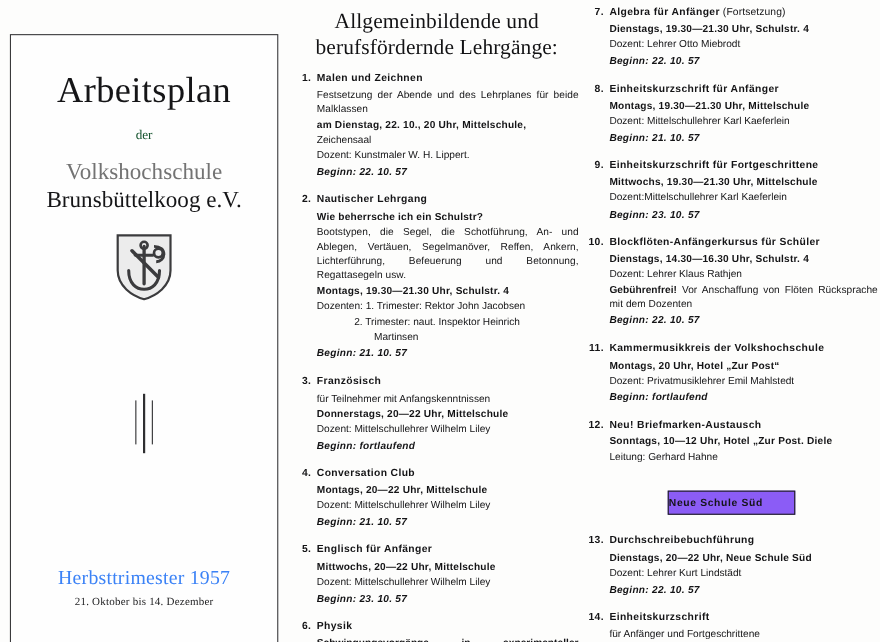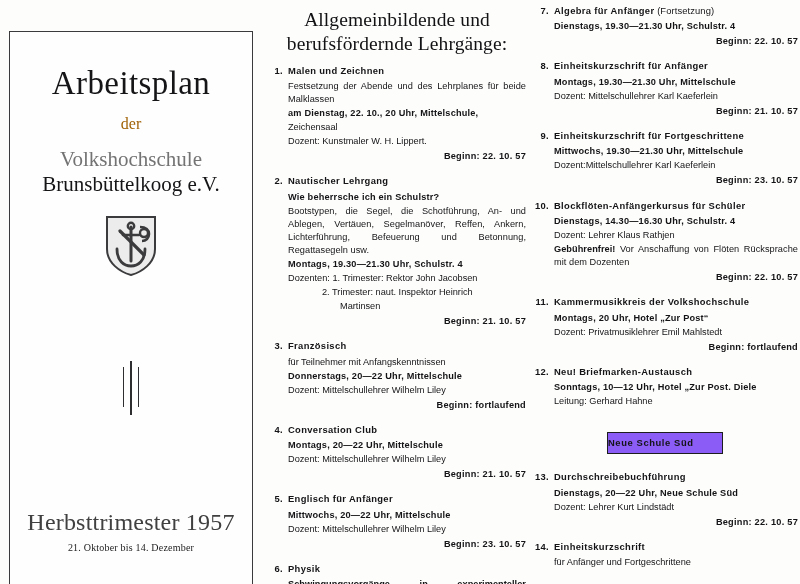--- a/index.html
+++ b/index.html
@@ -58,23 +58,23 @@
     margin-top: 36px;
     font-size: 33px;
     letter-spacing: 0.4px;
     font-weight: 400;
     line-height: 1;
     text-align: center;
     color: #151517;
   }
   .cover-der {
     margin-top: 15px;
-    font-size: 16px;
-    text-align: center;
-    color: #a16207;
+    font-size: 12px;
+    text-align: center;
+    color: #14532d;
   }
   .cover-org1 {
     margin-top: 14px;
     font-size: 21px;
     text-align: center;
     line-height: 1.18;
     color: #737373;
   }
   .cover-org2 {
     font-size: 21px;
@@ -103,23 +103,23 @@
   .bars i:nth-child(1) { height: 40px; margin-top: 6px; }
   .bars i:nth-child(2) { height: 54px; margin-top: 0px; }
   .bars i:nth-child(3) { height: 40px; margin-top: 6px; }
 
   .cover-term {
     margin-top: auto;
     margin-bottom: 8px;
     text-align: center;
   }
   .cover-term-main {
-    font-size: 24px;
+    font-size: 18px;
     letter-spacing: 0.2px;
-    color: #404040;
+    color: #3b82f6;
   }
   .cover-term-sub {
     margin-top: 6px;
     font-size: 10px;
     letter-spacing: 0.2px;
     color: #1c1c1e;
   }
   .cover-spacer { height: 24px; }
   .imprint {
     position: absolute;
@@ -182,24 +182,24 @@
   }
   .col-right .course-body { padding-left: 22px; }
 
   .line { margin: 0 0 1px 0; }
   .line.b { font-weight: bold; letter-spacing: 0.2px; }
   .line.desc { text-align: justify; letter-spacing: 0.05px; }
   .line.indent { padding-left: 34px; }
   .line.indent2 { padding-left: 52px; }
 
   .beginn {
-    text-align: right;
     font-weight: bold;
     letter-spacing: 0.25px;
     margin-top: 2px;
+    font-style: italic;
   }
 
   .neue-schule-box {
     width: 114px;
     margin: 24px auto 16px auto;
     border: 1.4px solid #1d1d1f;
     padding: 4px 0 5px 0;
     text-align: left;
     font-weight: bold;
     font-size: 9.4px;
@@ -332,20 +332,21 @@
 
   <div class="col col-right">
     <div id="right-courses-top">
         <div class="course">
           <div class="course-title">
             <span class="course-num">7.</span>
             <span class="course-title-text">Algebra für Anfänger<span class="reg"> (Fortsetzung)</span></span>
           </div>
           <div class="course-body">
             <div class="line b">Dienstags, 19.30—21.30 Uhr, Schulstr. 4</div>
+            <div class="line">Dozent: Lehrer Otto Miebrodt</div>
             <div class="beginn">Beginn: 22. 10. 57</div>
           </div>
         </div>
         <div class="course">
           <div class="course-title">
             <span class="course-num">8.</span>
             <span class="course-title-text">Einheitskurzschrift für Anfänger</span>
           </div>
           <div class="course-body">
             <div class="line b">Montags, 19.30—21.30 Uhr, Mittelschule</div>

